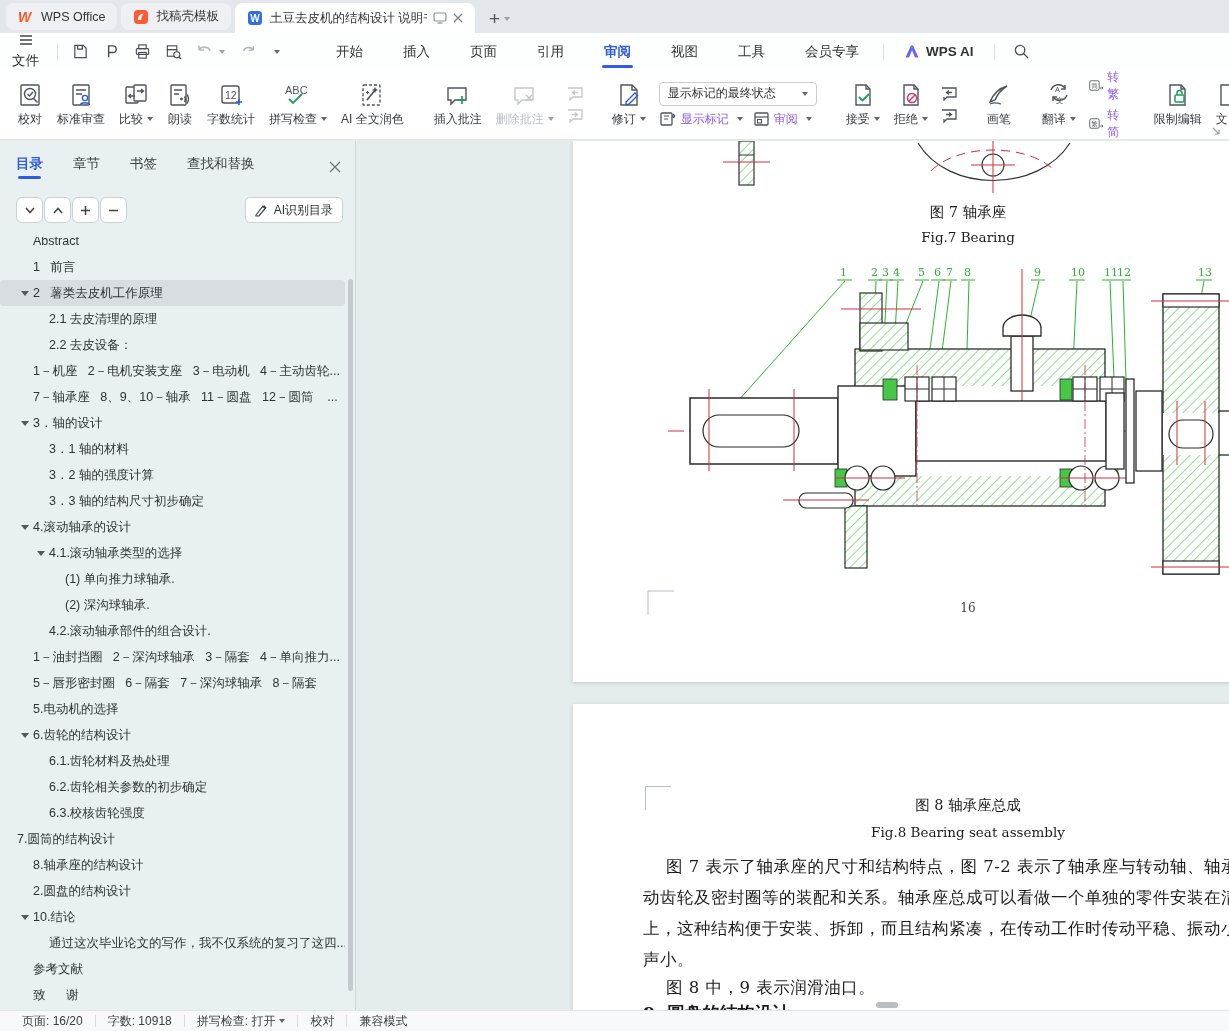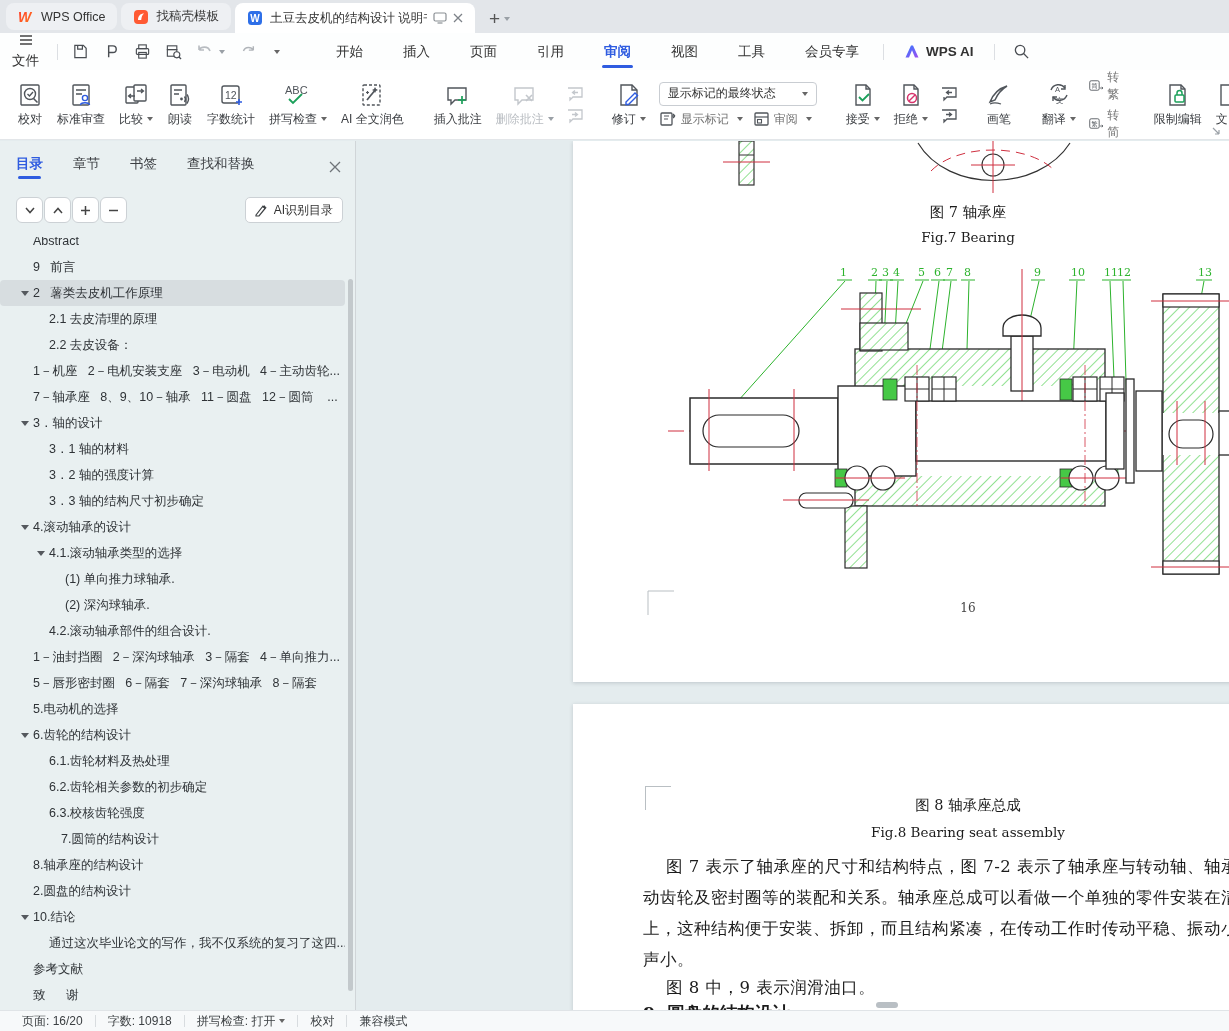--- a/index.html
+++ b/index.html
@@ -43,21 +43,21 @@
   .rbtn { display:flex; flex-direction:column; align-items:center; justify-content:center;
     padding:2px 7px; border-radius:4px; color:#3a3d41; font-size:12px; gap:3px; white-space:nowrap; }
   .rbtn .lbl { display:flex; align-items:center; }
   .rbtn.disabled { color:#b9bdc2; }
   .rbtn.disabled svg * { stroke:#c3c7cc !important; fill:none !important; }
   .navcol { display:flex; flex-direction:column; justify-content:center; gap:6px; padding:0 4px; }
   .revcol { display:flex; flex-direction:column; justify-content:center; gap:5px; padding:0 6px; }
   .dropdown { width:158px; height:24px; border:1px solid #c9cdd2; border-radius:4px; display:flex;
     align-items:center; justify-content:space-between; padding:0 8px; font-size:12px; color:#333; background:#fff; }
   .smallrow { display:flex; gap:10px; }
-  .sbtn { display:flex; align-items:center; gap:4px; font-size:12px; color:#737373; }
+  .sbtn { display:flex; align-items:center; gap:4px; font-size:12px; color:#8b5cf6; }
   .stack2 { display:flex; flex-direction:column; justify-content:center; gap:4px; padding:0 6px; }
   .corner-expand { position:absolute; right:8px; bottom:3px; color:#9aa0a6; }
 
   
   .sidebar { position:absolute; left:0; top:141px; width:356px; height:869px; background:#e9f0f1;
     border-right:1px solid #d0d5d8; }
   .sb-tabs { display:flex; align-items:center; padding:14px 14px 10px 16px; font-size:13.5px; color:#3c3f43; }
   .sb-tab { margin-right:30px; position:relative; padding-bottom:6px; }
   .sb-tab.active { color:#2f5ce0; font-weight:bold; }
   .sb-tab.active::after { content:""; position:absolute; left:2px; right:2px; bottom:0; height:3px;
@@ -543,21 +543,21 @@
         <svg width="14" height="13" viewBox="0 0 14 13">
             <path d="M1 11 L8 2 l2.5 2 L4 12 H1 Z" fill="none" stroke="#3c4043" stroke-width="1.2"></path>
             <path d="M9.5 1 l0.7 1.6 L11.8 3.3 l-1.6 0.7 L9.5 5.6 l-0.7 -1.6 L7.2 3.3 l1.6 -0.7 Z" fill="#3c4043"></path>
           </svg>
         <span>AI识别目录</span>
       </span>
     </div>
     <div class="outline">
       <div class="olist">
           <div class="orow" style="padding-left: 16px;"><span class="oarrow"></span><span>Abstract</span></div>
-          <div class="orow" style="padding-left: 16px;"><span class="oarrow"></span><span>9   前言</span></div>
+          <div class="orow" style="padding-left: 16px;"><span class="oarrow"></span><span>1   前言</span></div>
           <div class="orow sel" style="padding-left: 16px; text-align: center;"><span class="oarrow"><span class="tri"></span></span><span>2   薯类去皮机工作原理</span></div>
           <div class="orow" style="padding-left: 32px;"><span class="oarrow"></span><span>2.1 去皮清理的原理</span></div>
           <div class="orow" style="padding-left: 32px;"><span class="oarrow"></span><span>2.2 去皮设备：</span></div>
           <div class="orow" style="padding-left: 16px;"><span class="oarrow"></span><span>1－机座   2－电机安装支座   3－电动机   4－主动齿轮...</span></div>
           <div class="orow" style="padding-left: 16px;"><span class="oarrow"></span><span>7－轴承座   8、9、10－轴承   11－圆盘   12－圆筒    ...</span></div>
           <div class="orow" style="padding-left: 16px;"><span class="oarrow"><span class="tri"></span></span><span>3．轴的设计</span></div>
           <div class="orow" style="padding-left: 32px;"><span class="oarrow"></span><span>3．1 轴的材料</span></div>
           <div class="orow" style="padding-left: 32px;"><span class="oarrow"></span><span>3．2 轴的强度计算</span></div>
           <div class="orow" style="padding-left: 32px;"><span class="oarrow"></span><span>3．3 轴的结构尺寸初步确定</span></div>
           <div class="orow" style="padding-left: 16px;"><span class="oarrow"><span class="tri"></span></span><span>4.滚动轴承的设计</span></div>
@@ -565,21 +565,21 @@
           <div class="orow" style="padding-left: 48px;"><span class="oarrow"></span><span>(1) 单向推力球轴承.</span></div>
           <div class="orow" style="padding-left: 48px;"><span class="oarrow"></span><span>(2) 深沟球轴承.</span></div>
           <div class="orow" style="padding-left: 32px;"><span class="oarrow"></span><span>4.2.滚动轴承部件的组合设计.</span></div>
           <div class="orow" style="padding-left: 16px;"><span class="oarrow"></span><span>1－油封挡圈   2－深沟球轴承   3－隔套   4－单向推力...</span></div>
           <div class="orow" style="padding-left: 16px;"><span class="oarrow"></span><span>5－唇形密封圈   6－隔套   7－深沟球轴承   8－隔套</span></div>
           <div class="orow" style="padding-left: 16px;"><span class="oarrow"></span><span>5.电动机的选择</span></div>
           <div class="orow" style="padding-left: 16px;"><span class="oarrow"><span class="tri"></span></span><span>6.齿轮的结构设计</span></div>
           <div class="orow" style="padding-left: 32px;"><span class="oarrow"></span><span>6.1.齿轮材料及热处理</span></div>
           <div class="orow" style="padding-left: 32px;"><span class="oarrow"></span><span>6.2.齿轮相关参数的初步确定</span></div>
           <div class="orow" style="padding-left: 32px;"><span class="oarrow"></span><span>6.3.校核齿轮强度</span></div>
-          <div class="orow" style=" margin-left: 44px;"><span class="oarrow"></span><span>7.圆筒的结构设计</span></div>
+          <div class="orow" style=""><span class="oarrow"></span><span>7.圆筒的结构设计</span></div>
           <div class="orow" style="padding-left: 16px;"><span class="oarrow"></span><span>8.轴承座的结构设计</span></div>
           <div class="orow" style="padding-left: 16px;"><span class="oarrow"></span><span>2.圆盘的结构设计</span></div>
           <div class="orow" style="padding-left: 16px;"><span class="oarrow"><span class="tri"></span></span><span>10.结论</span></div>
           <div class="orow" style="padding-left: 32px;"><span class="oarrow"></span><span>通过这次毕业论文的写作，我不仅系统的复习了这四...</span></div>
           <div class="orow" style="padding-left: 16px;"><span class="oarrow"></span><span>参考文献</span></div>
           <div class="orow" style="padding-left: 16px;"><span class="oarrow"></span><span>致      谢</span></div>
         </div>
     </div>
     <div class="sb-scroll"></div>
   </div>

